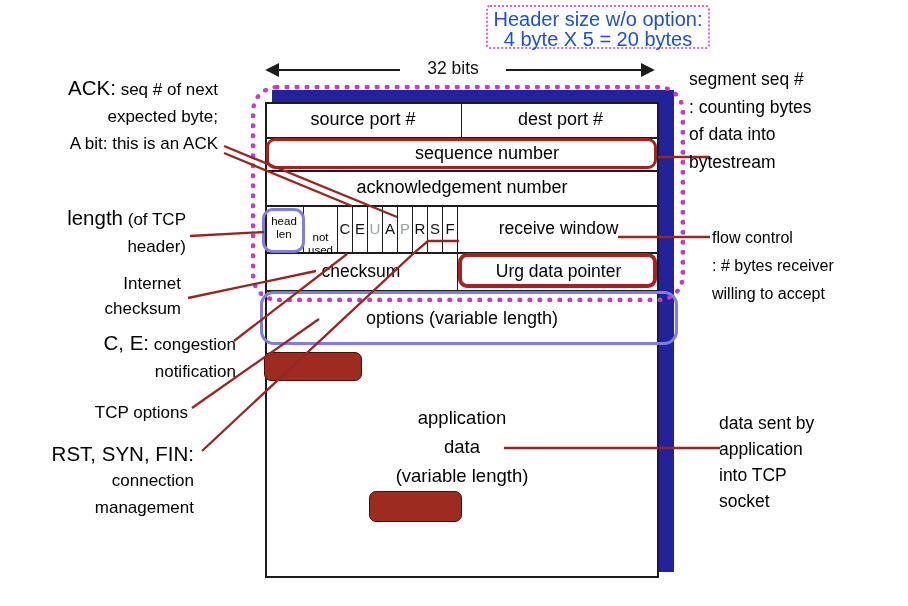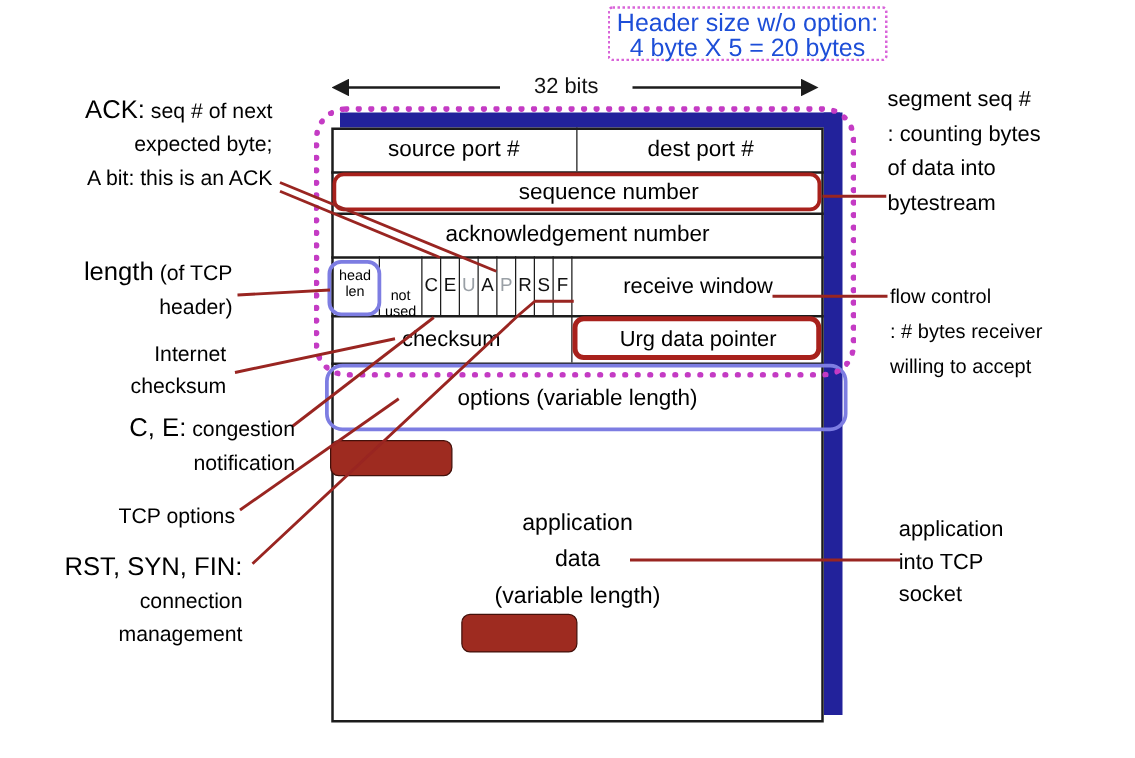--- a/index.html
+++ b/index.html
@@ -124,34 +124,35 @@
   </div>
 
   <div class="abs ann rgt" style="right:720px;top:399px;">TCP options</div>
 
   <div class="abs ann rgt" style="right:714px;top:440px;">
     <div class="big">RST, SYN, FIN:</div>
     <div>connection</div>
     <div>management</div>
   </div>
 
-  <div class="abs ann" style="left:710px;top:66px;line-height:27.5px;font-size:17.5px;">
+  <div class="abs ann" style="left:689px;top:66px;line-height:27.5px;font-size:17.5px;">
     <div>segment seq  #</div>
     <div>: counting bytes</div>
     <div>of data into</div>
     <div>bytestream</div>
   </div>
 
   <div class="abs ann" style="left:712px;top:224px;line-height:28px;font-size:16px;">
     <div>flow control</div>
     <div>: # bytes receiver</div>
     <div>willing to accept</div>
   </div>
 
   <div class="abs ann" style="left:719px;top:410px;line-height:26px;font-size:17.5px;">
+    <div>data sent by</div>
     <div>application</div>
     <div>into TCP</div>
     <div>socket</div>
   </div>
 
   <svg class="layer" width="908" height="606">
     <defs>
       <marker id="arrow" viewBox="0 0 10 10" refX="8" refY="5" markerWidth="7" markerHeight="7" orient="auto-start-reverse">
         <path d="M0,0 L10,5 L0,10 z" fill="#1c1c1c"></path>
       </marker>

